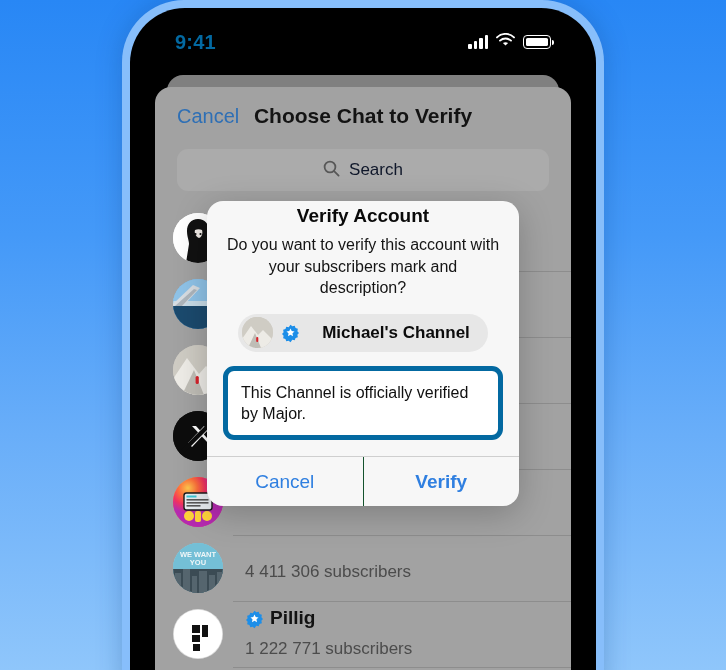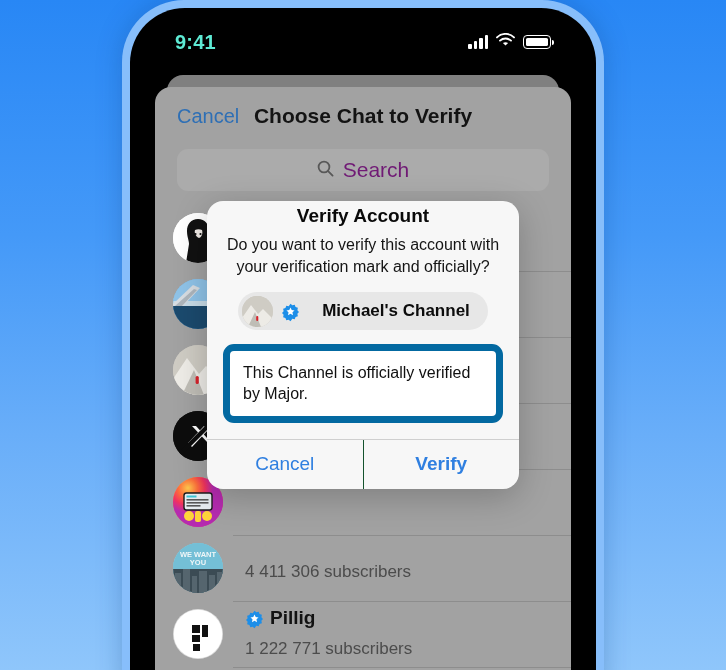--- a/index.html
+++ b/index.html
@@ -40,21 +40,21 @@
     overflow: hidden;
   }
 
   
   #status-bar {
     position: absolute; top: 0; left: 0; right: 8px;
     height: 54px;
     display: flex; align-items: center;
     justify-content: space-between;
     padding: 8px 34px 0 42px;
-    color: #5eead4;
+    color: #0369a1;
     z-index: 40;
   }
   #status-time {
     font-size: 20px; font-weight: bold;
     letter-spacing: 0.2px;
   }
   #status-icons { display: flex; align-items: center; gap: 8px; }
   .sig-bars { display: flex; align-items: flex-end; gap: 2px; height: 13px; }
   .sig-bars i { display: block; width: 3.5px; background: #fff; border-radius: 1px; }
   .sig-bars i:nth-child(1) { height: 5px; }
@@ -108,21 +108,21 @@
   }
 
   
   #search-wrap { padding: 4px 22px 14px 22px; }
   #search-bar {
     height: 42px; border-radius: 11px;
     background: #ABABAB;
     display: flex; align-items: center; justify-content: center;
     gap: 9px;
   }
-  #search-placeholder { font-size: 21px; color: #701a75; }
+  #search-placeholder { font-size: 17px; color: #0f172a; }
 
   
   #chat-list { position: relative; }
   .chat-row {
     display: flex; align-items: center;
     gap: 22px;
     height: 66px;
     padding: 0 16px 0 18px;
     position: relative;
   }
@@ -208,21 +208,21 @@
     flex-shrink: 0; overflow: hidden;
   }
   #chip-name {
     font-size: 17px; font-weight: bold; color: #0C0C0C;
     display: flex; align-items: center; gap: 22px;
     white-space: nowrap;
   }
   #description-field {
     margin-top: 14px;
     background: #FFFFFF;
-    border: 7px solid #0369a1;
+    border: 5px solid #0369a1;
     border-radius: 11px;
     padding: 11px 13px;
     min-height: 62px;
     font-size: 16px; color: #101010;
     line-height: 1.33;
   }
   #dialog-actions {
     display: flex;
     border-top: 1px solid #CFCFCF;
     height: 50px;
@@ -434,21 +434,21 @@
             </div>
           </div>
 
       </div>
 
       <div id="dim-overlay"></div>
 
       <div id="verify-dialog">
         <div id="dialog-body">
           <div id="dialog-title">Verify Account</div>
-          <div id="dialog-message">Do you want to verify this account with your verification mark and officially?</div>
+          <div id="dialog-message">Do you want to verify this account with your subscribers mark and description?</div>
 
           <div id="account-chip">
             <span id="chip-avatar" class="av-mtn">
               <svg width="31" height="31" viewBox="0 0 31 31">
                 <rect width="31" height="31" fill="#CFCCC4"></rect>
                 <path d="M0 22 L9 9 L16 18 L21 13 L31 23 L31 31 L0 31 Z" fill="#EDEBE6"></path>
                 <path d="M6 31 L13 16 L19 31 Z" fill="#BFBDB6"></path>
                 <rect x="14.2" y="20" width="2.1" height="5" rx="1" fill="#D7232B"></rect>
               </svg>
             </span>

